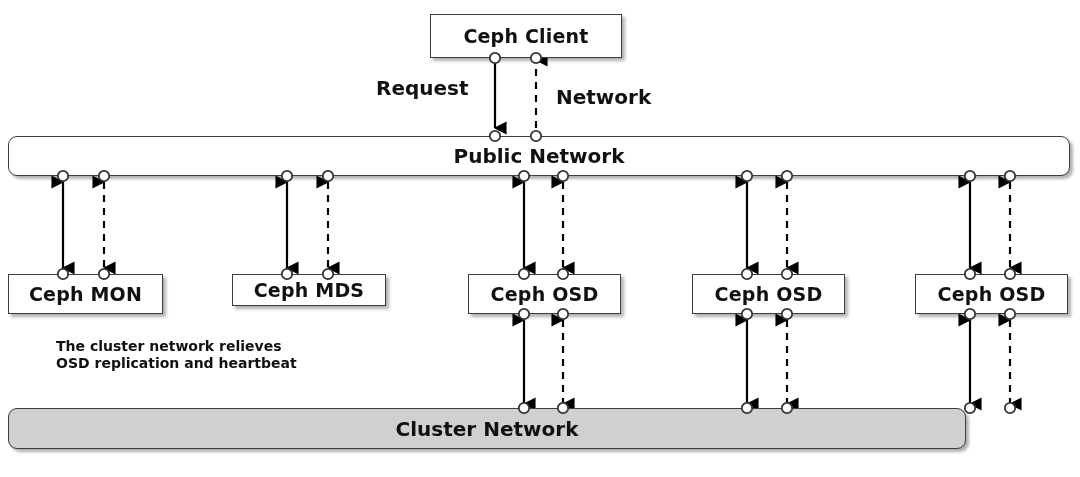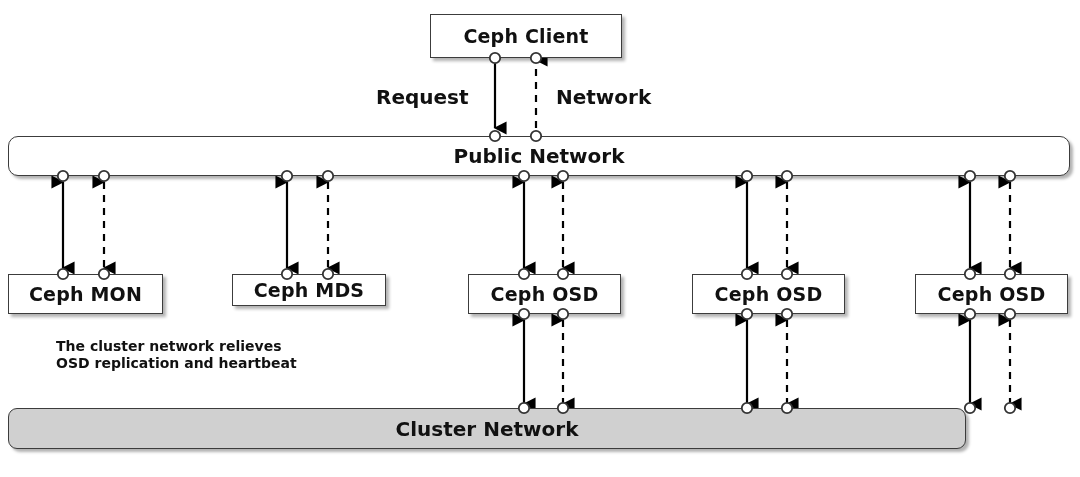--- a/index.html
+++ b/index.html
@@ -127,24 +127,24 @@
       <line x1="787" y1="320" x2="787" y2="404" stroke="#000000" stroke-width="2.2" stroke-dasharray="7,6" marker-start="url(#arrowUp)" marker-end="url(#arrowDown)"></line>
       <line x1="970" y1="320" x2="970" y2="404" stroke="#000000" stroke-width="2.2" marker-start="url(#arrowUp)" marker-end="url(#arrowDown)"></line>
       <line x1="1010" y1="320" x2="1010" y2="404" stroke="#000000" stroke-width="2.2" stroke-dasharray="7,6" marker-start="url(#arrowUp)" marker-end="url(#arrowDown)"></line>
     </g>
   </svg>
 
   <div class="node" style="left:430px; top:14px; width:192px; height:44px;">
     <span class="node-label">Ceph Client</span>
   </div>
 
-  <div class="edge-label" style="left:376px; top:85px;">Request</div>
+  <div class="edge-label" style="left:376px; top:76px;">Request</div>
   <div class="edge-label" style="left:556px; top:85px;">Network</div>
 
-  <div class="netbar" style="left:8px; top:136px; width:1062px; height:40px; background:#ffffff;border-radius:10px;">
+  <div class="netbar" style="left:8px; top:136px; width:1062px; height:40px; background:#ffffff;">
     <span class="netbar-label">Public Network</span>
   </div>
 
   <div class="node" style="left:8px; top:274px; width:155px; height:40px;">
     <span class="node-label">Ceph MON</span>
   </div>
 
   <div class="node" style="left:232px; top:274px; width:154px; height:32px;">
     <span class="node-label">Ceph MDS</span>
   </div>

